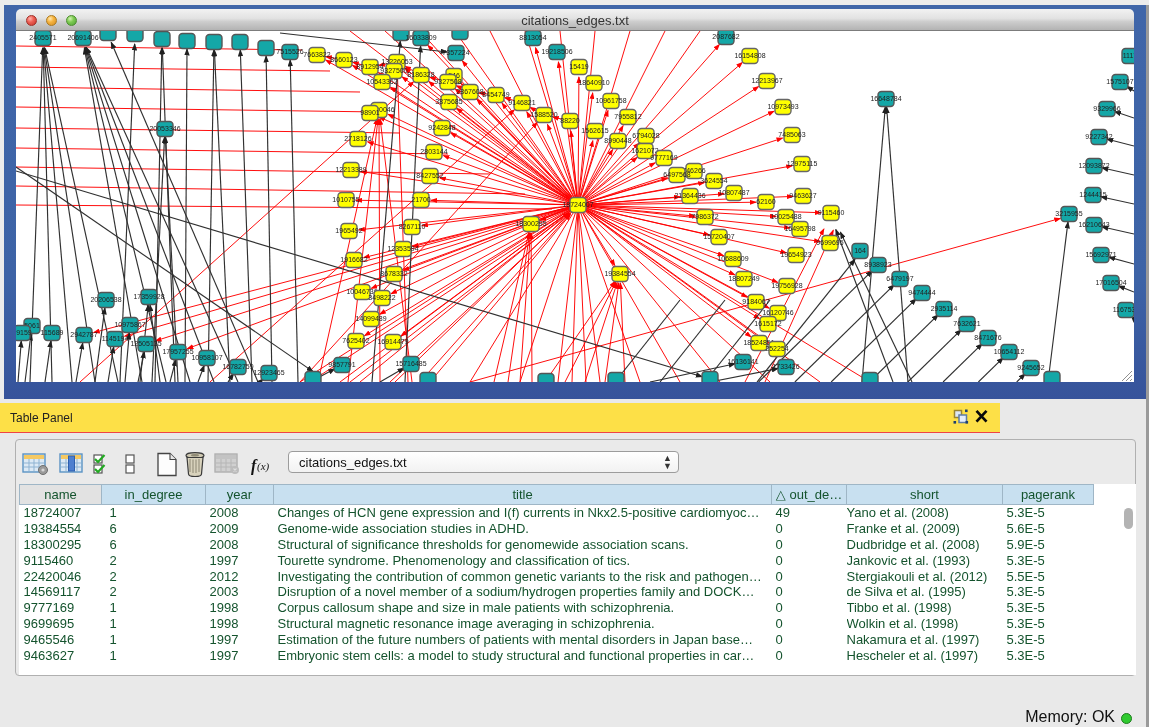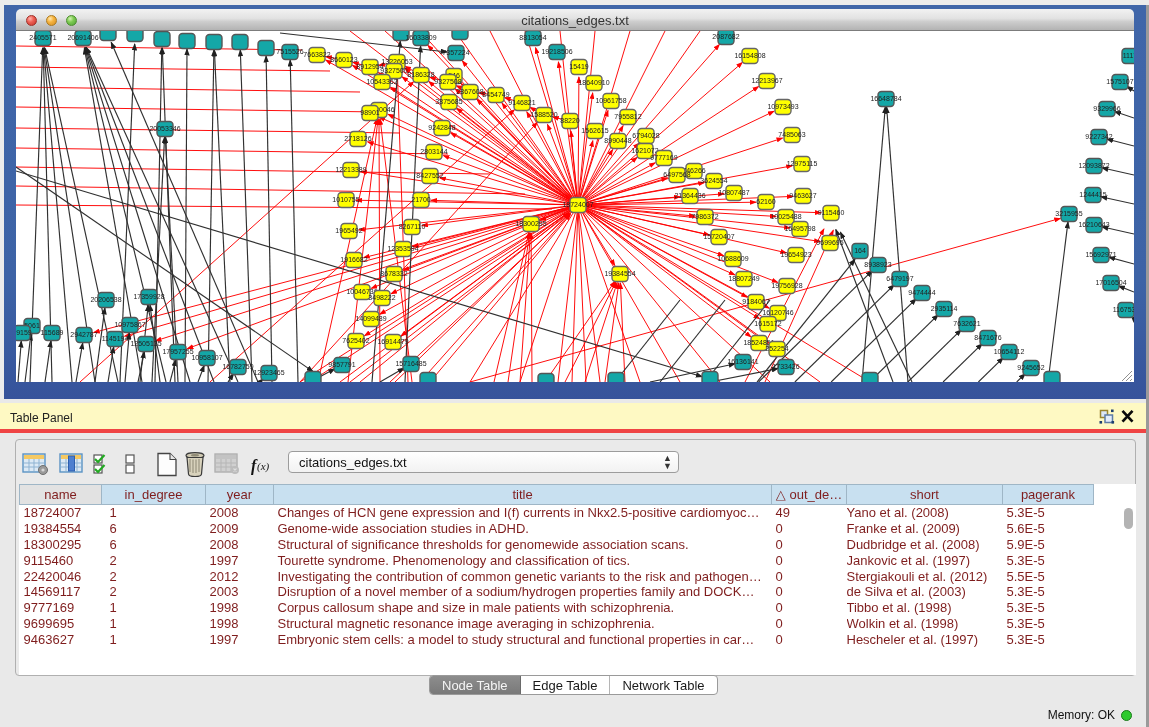--- a/index.html
+++ b/index.html
@@ -17,40 +17,40 @@
   border-bottom:1px solid #7c7c7c; }
 #titlebar .title { position:absolute; left:0; right:0; top:4px; text-align:center;
   font-size:13px; color:#333; }
 .tl { position:absolute; top:6px; width:11px; height:11px; border-radius:50%; }
 #tlr { left:10px; background:radial-gradient(circle at 35% 30%, #ffb3ad, #ee6156 40%, #ca3a30 90%); border:1px solid #a03028;}
 #tly { left:30px; background:radial-gradient(circle at 35% 30%, #ffe9b3, #f6b33e 40%, #d8932a 90%); border:1px solid #ad7a1e;}
 #tlg { left:50px; background:radial-gradient(circle at 35% 30%, #d4f3b3, #7ecb52 40%, #57a83c 90%); border:1px solid #4c8d2e;}
 #canvas { position:absolute; left:0px; top:22px; width:1118px; height:351px; background:#ffffff; }
 
 #tablepanel { position:absolute; left:0; top:399px; width:1149px; height:328px; background:#e9e9e9; }
-#tp-head { position:absolute; left:0; top:4px; width:1146px; height:30px; background:#fef9c3; border-bottom:4px solid #ef4444;}
+#tp-head { position:absolute; left:0; top:4px; width:1000px; height:30px; background:#fde047; border-bottom:1px solid #ef4444;}
 #tp-head .lab { position:absolute; left:10px; top:8px; font-size:12px; color:#222; }
 #container { position:absolute; left:15px; top:40px; width:1121px; height:237px;
   border:1px solid #b0b0b0; border-radius:4px; background:#eaeaea; }
 #toolbar { position:absolute; left:1px; top:1px; width:1119px; height:39px; }
 #combo { position:absolute; left:272px; top:11px; width:391px; height:22px; background:linear-gradient(180deg,#ffffff,#f2f2f2);
   border:1px solid #9c9c9c; border-radius:4px; font-size:13px; color:#111; padding:3px 0 0 10px; }
 #combo .arrows { position:absolute; right:6px; top:2px; font-size:9px; color:#333; line-height:8px; text-align:center;}
 #tablewrap { position:absolute; left:3px; top:44px; width:1117px; height:191px; background:#fff; }
-table.data { border-collapse:collapse; font-size:13px; color:#7f1d1d; table-layout:fixed; width:1074px; }
+table.data { border-collapse:collapse; font-size:13px; color:#14532d; table-layout:fixed; width:1074px; }
 table.data th { background:#c8e0f0; border:1px solid #9fb6c6; border-top:1px solid #9fb6c6;
   font-weight:normal; font-size:13px; height:20px; padding:0; }
 table.data td { height:15.9px; padding:0 0 0 4px; white-space:nowrap; overflow:hidden; }
 table.data td.c { padding:0; }
 table.data td:nth-child(2) { padding-left:8px; }
 #tabs { position:absolute; left:429px; top:276px; height:20px; display:flex;
   border:1px solid #9a9a9a; border-radius:4px; overflow:hidden; background:#fff; font-size:13px; }
 #tabs .seg { padding:2px 12px 0 12px; height:20px; color:#1a1a1a; border-right:1px solid #b5b5b5;}
 #tabs .seg.sel { background:linear-gradient(180deg,#8d8d8d,#777777); color:#f5f5f5; border-right:1px solid #6a6a6a;}
-#memline { position:absolute; right:17px; top:309px; font-size:12px; color:#111; }
+#memline { position:absolute; right:17px; top:309px; font-size:16px; color:#111; }
 #memdot { display:inline-block; width:11px; height:11px; border-radius:50%; background:#2fca2f; border:1px solid #1c7a1c; vertical-align:-2px; margin-left:6px;}
 </style>
 </head>
 <body>
 <div id="stage">
   <div id="bluezone"></div>
   <div id="rightstrip"></div>
   <div id="macwin">
     <div id="titlebar">
       <div class="title">citations_edges.txt</div>
@@ -670,73 +670,77 @@
                 <td>0</td>
                 <td class="c">Dudbridge et al. (2008)</td>
                 <td>5.9E-5</td>
               </tr>
         <tr>
                 <td>9115460</td>
                 <td>2</td>
                 <td>1997</td>
                 <td>Tourette syndrome. Phenomenology and classification of tics.</td>
                 <td>0</td>
-                <td class="c">Jankovic et al. (1997)</td>
+                <td class="c">Jankovic et al. (1993)</td>
                 <td>5.3E-5</td>
               </tr>
         <tr>
                 <td>22420046</td>
                 <td>2</td>
                 <td>2012</td>
                 <td>Investigating the contribution of common genetic variants to the risk and pathogen…</td>
                 <td>0</td>
                 <td class="c">Stergiakouli et al. (2012)</td>
                 <td>5.5E-5</td>
               </tr>
         <tr>
                 <td>14569117</td>
                 <td>2</td>
                 <td>2003</td>
                 <td>Disruption of a novel member of a sodium/hydrogen properties family and DOCK…</td>
                 <td>0</td>
-                <td class="c">de Silva et al. (2003)</td>
+                <td class="c">de Silva et al. (1995)</td>
                 <td>5.3E-5</td>
               </tr>
         <tr>
                 <td>9777169</td>
                 <td>1</td>
                 <td>1998</td>
                 <td>Corpus callosum shape and size in male patients with schizophrenia.</td>
                 <td>0</td>
                 <td class="c">Tibbo et al. (1998)</td>
                 <td>5.3E-5</td>
               </tr>
         <tr>
                 <td>9699695</td>
                 <td>1</td>
                 <td>1998</td>
                 <td>Structural magnetic resonance image averaging in schizophrenia.</td>
                 <td>0</td>
                 <td class="c">Wolkin et al. (1998)</td>
+                <td>5.3E-5</td>
+              </tr>
+        <tr>
+                <td>9465546</td>
+                <td>1</td>
+                <td>1997</td>
+                <td>Estimation of the future numbers of patients with mental disorders in Japan base…</td>
+                <td>0</td>
+                <td class="c">Nakamura et al. (1997)</td>
                 <td>5.3E-5</td>
               </tr>
         <tr>
                 <td>9463627</td>
                 <td>1</td>
                 <td>1997</td>
                 <td>Embryonic stem cells: a model to study structural and functional properties in car…</td>
                 <td>0</td>
                 <td class="c">Hescheler et al. (1997)</td>
                 <td>5.3E-5</td>
               </tr>
         </tbody>
           </table>
         <div style="position:absolute;right:3px;top:24px;width:9px;height:21px;border-radius:5px;background:#b3b3b3"></div>
       </div>
     </div>
-    <div id="tabs">
-      <div class="seg sel">Node Table</div>
-      <div class="seg">Edge Table</div>
-      <div class="seg" style="border-right:none">Network Table</div>
-    </div>
     <div id="memline">Memory: OK<span id="memdot"></span></div>
   </div>
 </div>
 
 </body></html>

